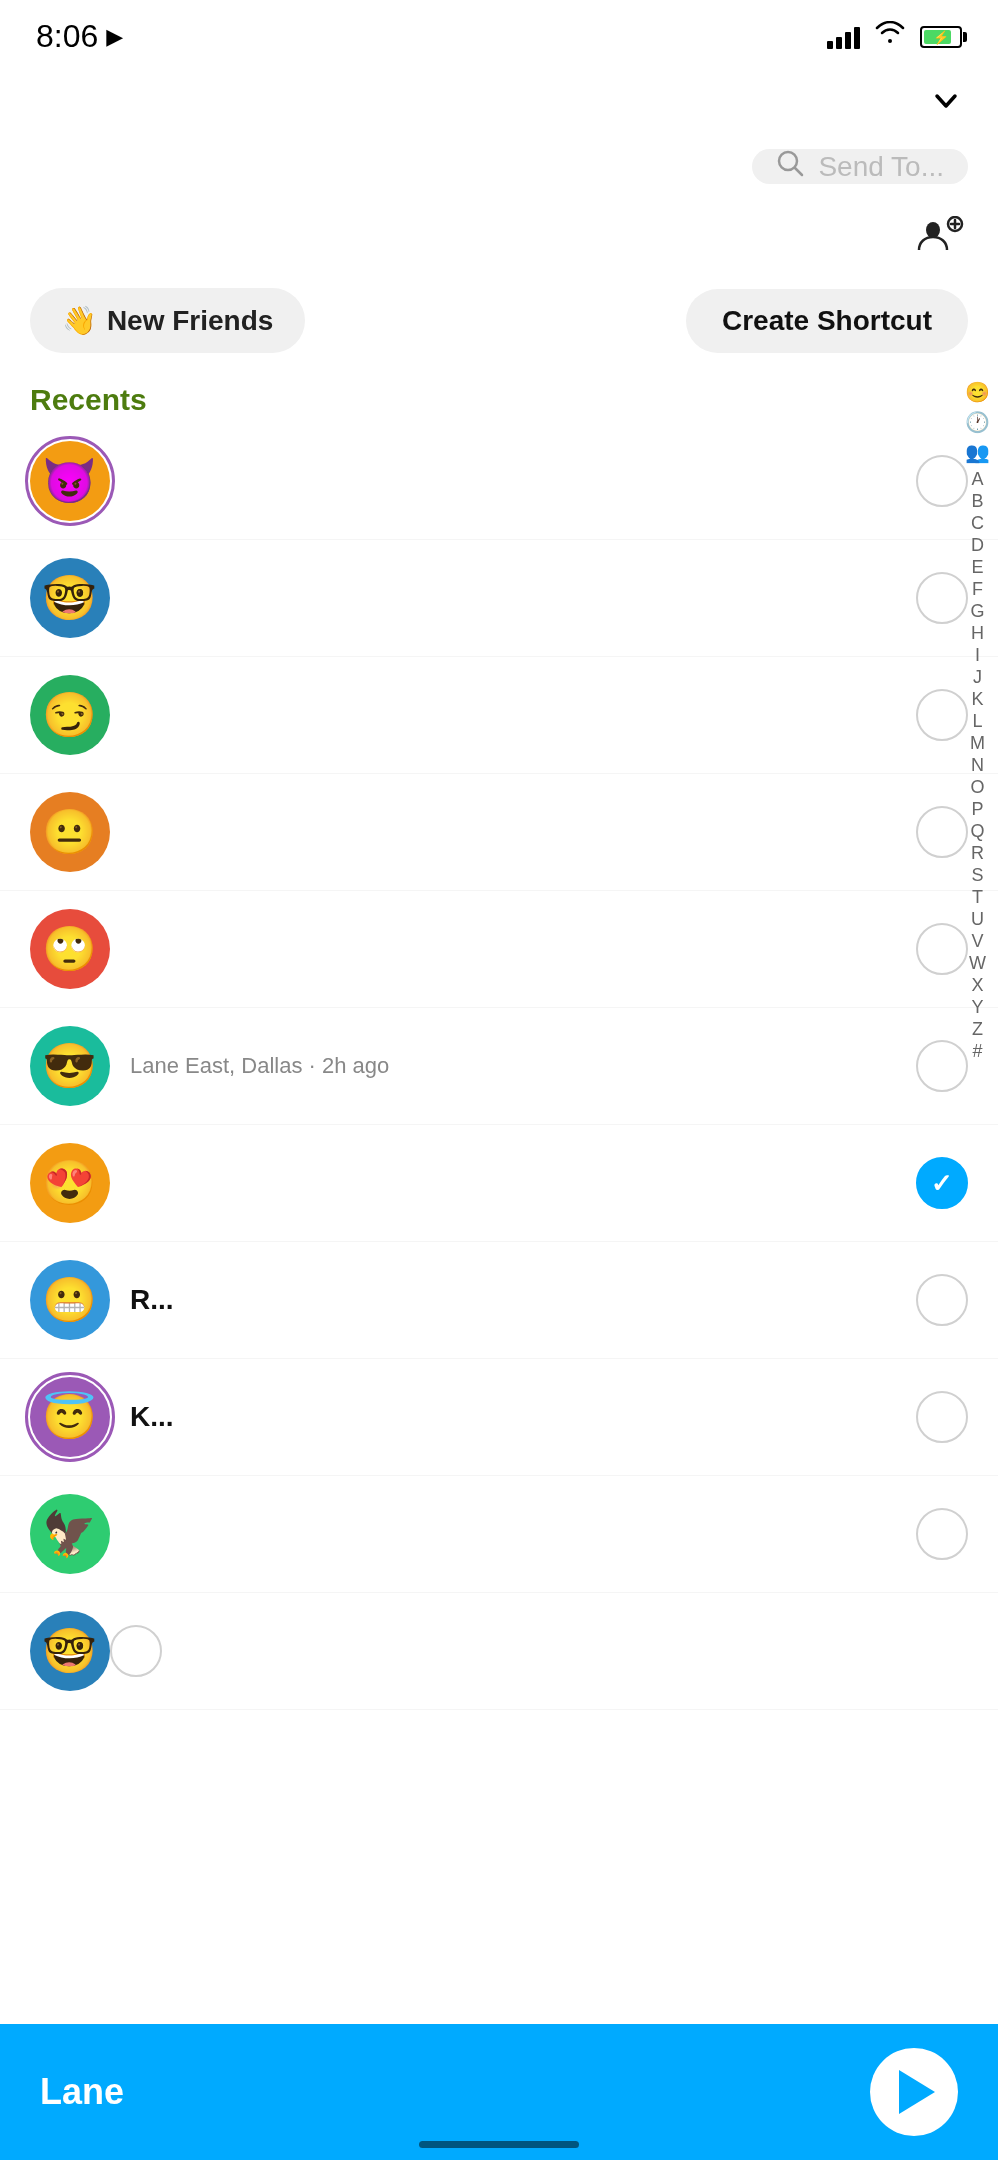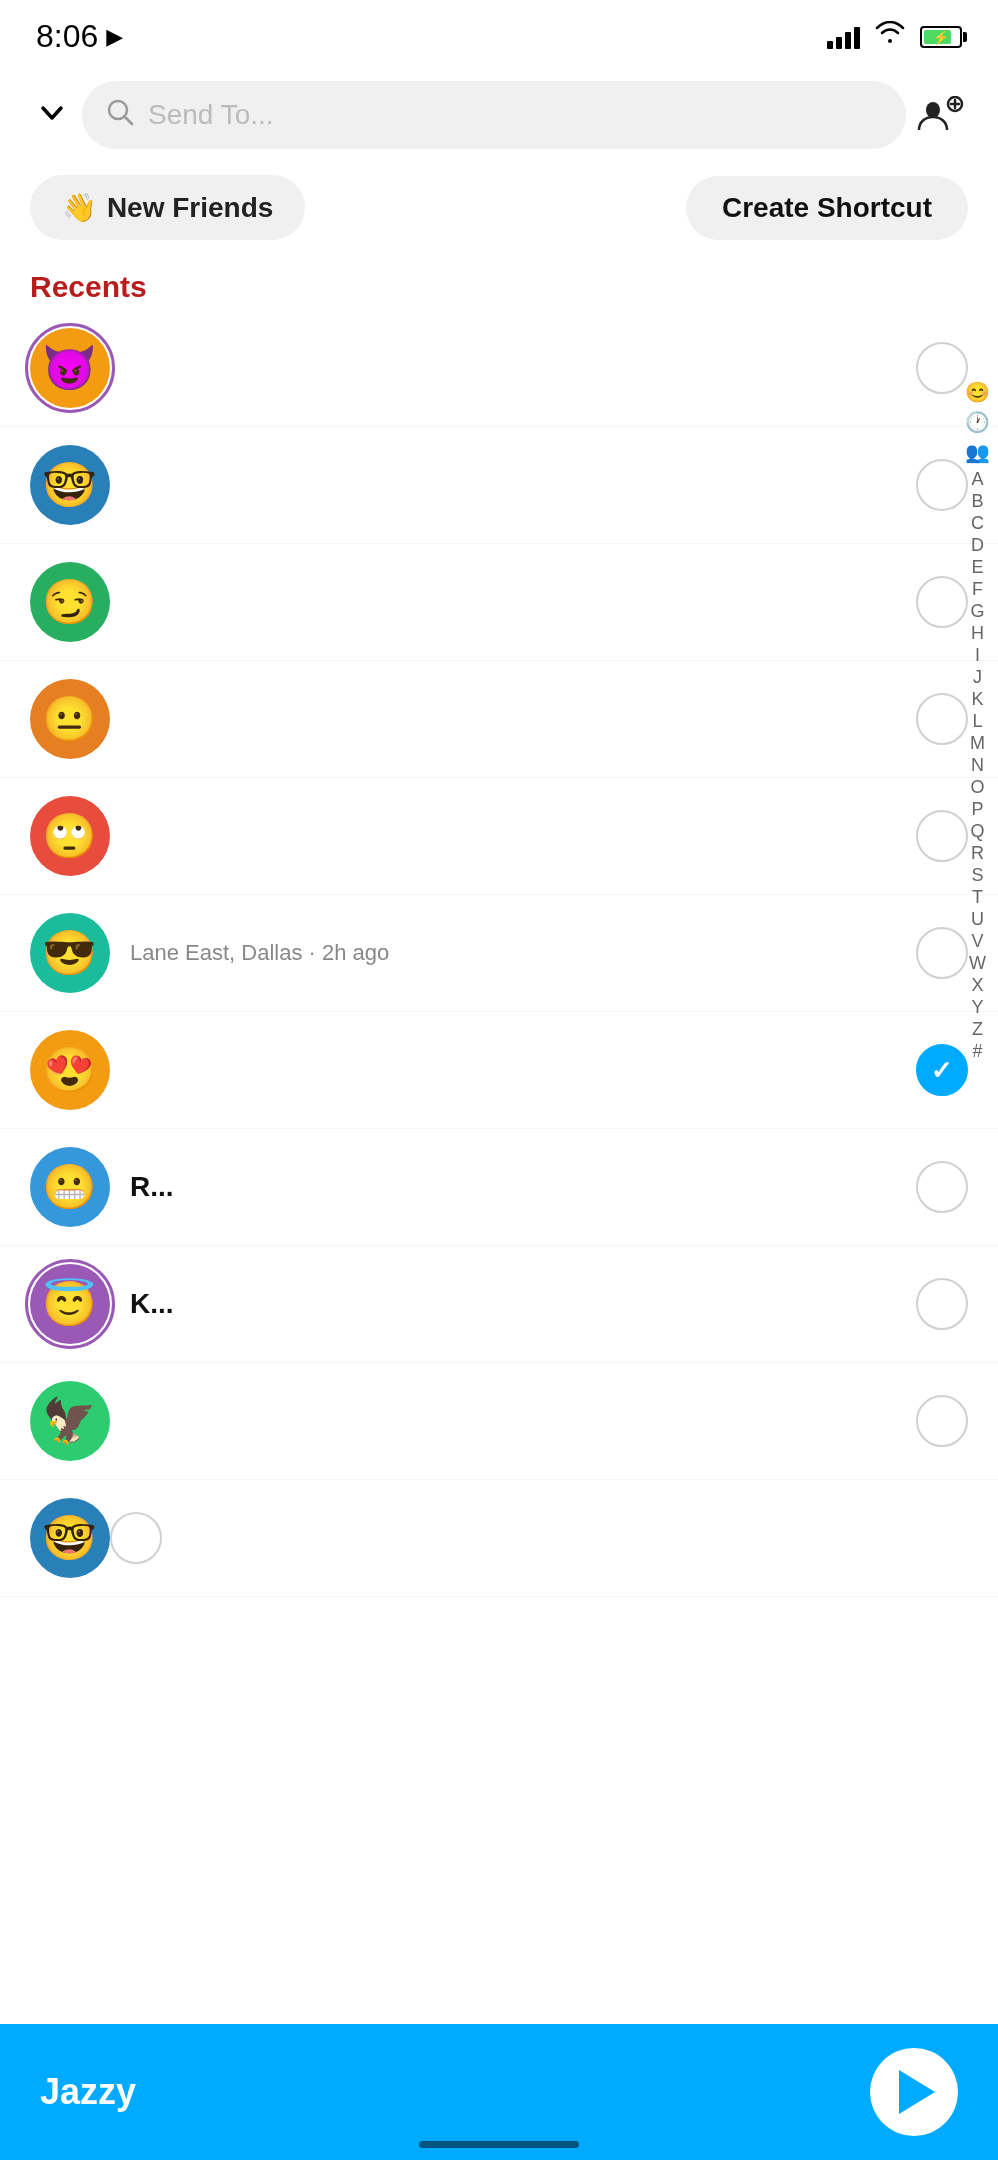--- a/index.html
+++ b/index.html
@@ -84,22 +84,23 @@
       font-size: 13px;
       color: #fff;
       z-index: 1;
     }
 
     
     .header-area {
       padding: 16px 30px 16px 30px;
       background: #fff;
       display: flex;
-      align-items: center;
-      gap: 8px;
+      align-items: flex-end;
+      gap: 24px;
+      flex-direction: column;
     }
     .back-btn {
       width: 44px;
       height: 44px;
       display: flex;
       align-items: center;
       justify-content: center;
       cursor: pointer;
     }
     .search-bar {
@@ -161,21 +162,21 @@
       border: none;
       margin-left: auto;
       text-align: right;
     }
 
     
     .recents-label {
       padding: 10px 30px 6px 30px;
       font-size: 30px;
       font-weight: 800;
-      color: #b91c1c;
+      color: #4d7c0f;
     }
 
     
     .contact-list {
       padding: 0;
       position: relative;
     }
     .contact-row {
       display: flex;
       align-items: center;
@@ -535,19 +536,19 @@
   <div class="alpha-item">U</div>
   <div class="alpha-item">V</div>
   <div class="alpha-item">W</div>
   <div class="alpha-item">X</div>
   <div class="alpha-item">Y</div>
   <div class="alpha-item">Z</div>
   <div class="alpha-item">#</div>
 </div>
 
 <div class="bottom-bar">
-  <span class="bottom-label">Jazzy</span>
+  <span class="bottom-label">Lane</span>
   <div class="send-btn">
     <div class="send-icon"></div>
   </div>
 </div>
 
 <div class="home-indicator"></div>
 
 </body></html>

